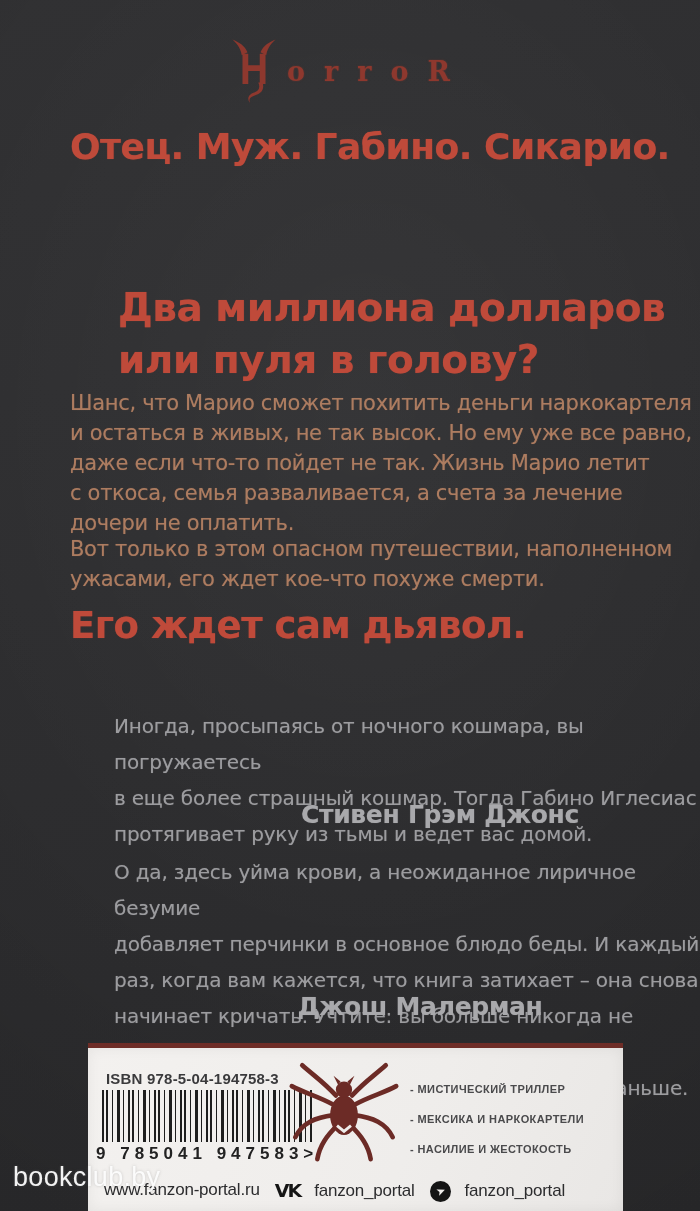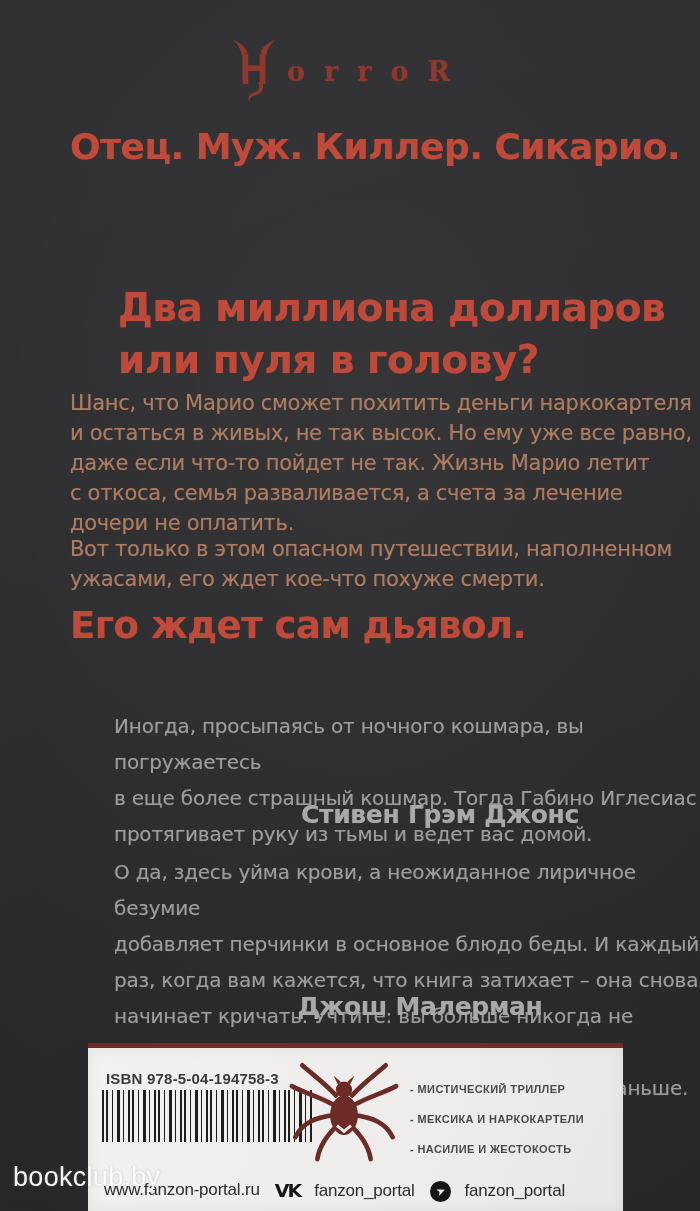--- a/index.html
+++ b/index.html
@@ -123,21 +123,21 @@
       <g fill="#8e382e">
         <path d="M16,24 h8 v16 h16 v-16 h8 v42 h-8 v-18 h-16 v18 h-8 z"></path>
         <path d="M15,26 C13,14 7,9 2,4 C11,8 19,12 23,22 Z"></path>
         <path d="M49,26 C51,14 57,9 62,4 C53,8 45,12 41,22 Z"></path>
         <path d="M44,64 C47,75 41,80 33,82 C26,84 24,88 27,93 C21,87 25,80 32,78 C39,76 41,71 38,64 Z"></path>
       </g>
     </svg>
     <span class="logo-rest">orroR</span>
   </div>
 
-  <div class="h-red headline">Отец. Муж. Киллер. Сикарио.</div>
+  <div class="h-red headline">Отец. Муж. Габино. Сикарио.</div>
 
 
   <div class="h-red bighead lines">Два миллиона долларов
 или пуля в голову?</div>
 
   <div class="para para1 lines">Шанс, что Марио сможет похитить деньги наркокартеля
 и остаться в живых, не так высок. Но ему уже все равно,
 даже если что-то пойдет не так. Жизнь Марио летит
 с откоса, семья разваливается, а счета за лечение
 дочери не оплатить.</div>
@@ -153,20 +153,23 @@
   <div class="quote quote2 lines">О да, здесь уйма крови, а неожиданное лиричное безумие
 добавляет перчинки в основное блюдо беды. И каждый
 раз, когда вам кажется, что книга затихает – она снова
 начинает кричать. Учтите: вы больше никогда не сможете
 смотреть на болторезы и крокодилов так, как раньше.</div>
   <div class="quote-author q2-author">Джош Малерман</div>
 
   <div class="whitebox">
     <div class="isbn">ISBN 978-5-04-194758-3</div>
     <div class="barcode"></div>
+    <div class="barcode-digits">
+      <span>9 785041 947583</span><span class="barcode-arrow">&gt;</span>
+    </div>
 
     <svg class="spider" width="116" height="108" viewBox="0 0 100 92">
       <g stroke="#6c2b26" stroke-width="4" fill="none" stroke-linecap="round">
         <path d="M43,30 C32,18 24,13 14,4"></path>
         <path d="M41,38 C26,30 16,28 5,22"></path>
         <path d="M41,47 C25,49 14,54 8,66"></path>
         <path d="M45,55 C35,65 29,73 27,85"></path>
         <path d="M57,30 C68,18 76,13 86,4"></path>
         <path d="M59,38 C74,30 84,28 95,22"></path>
         <path d="M59,47 C75,49 86,54 92,66"></path>

